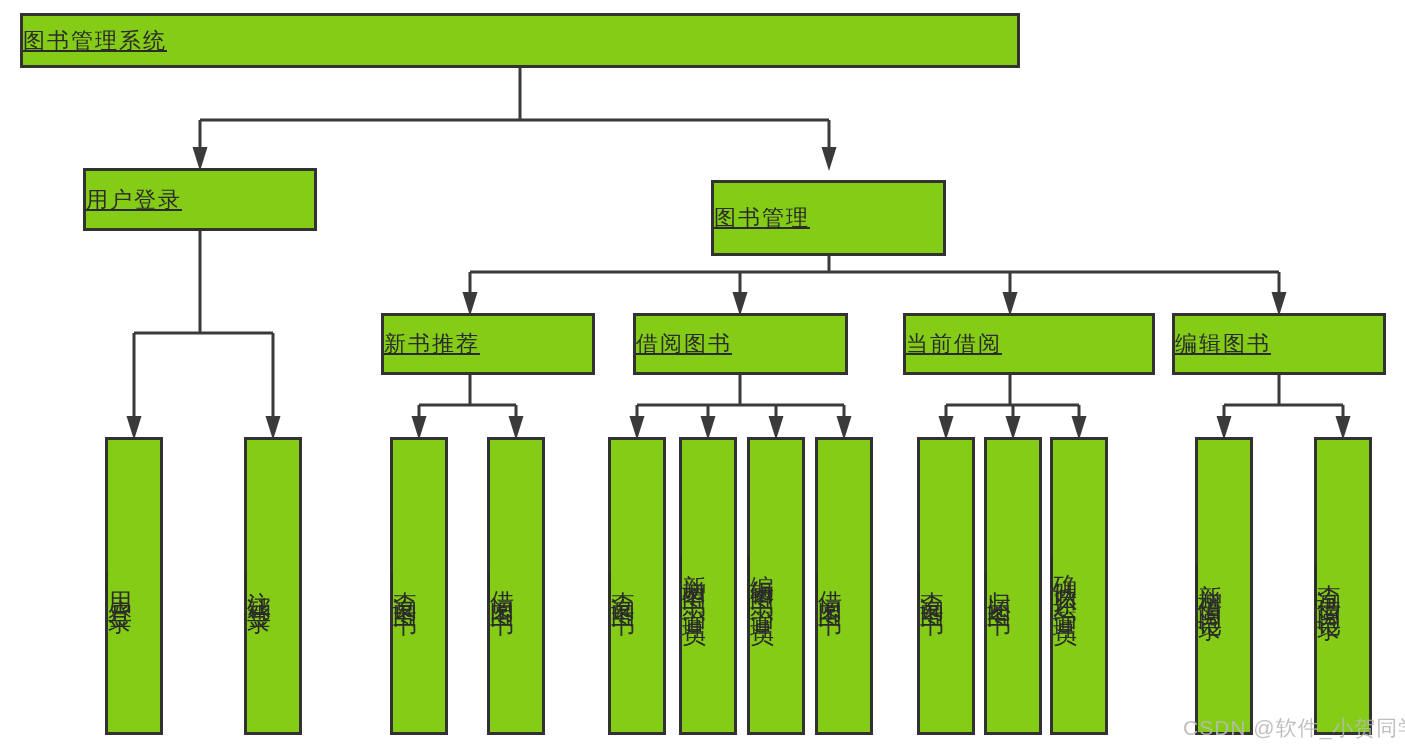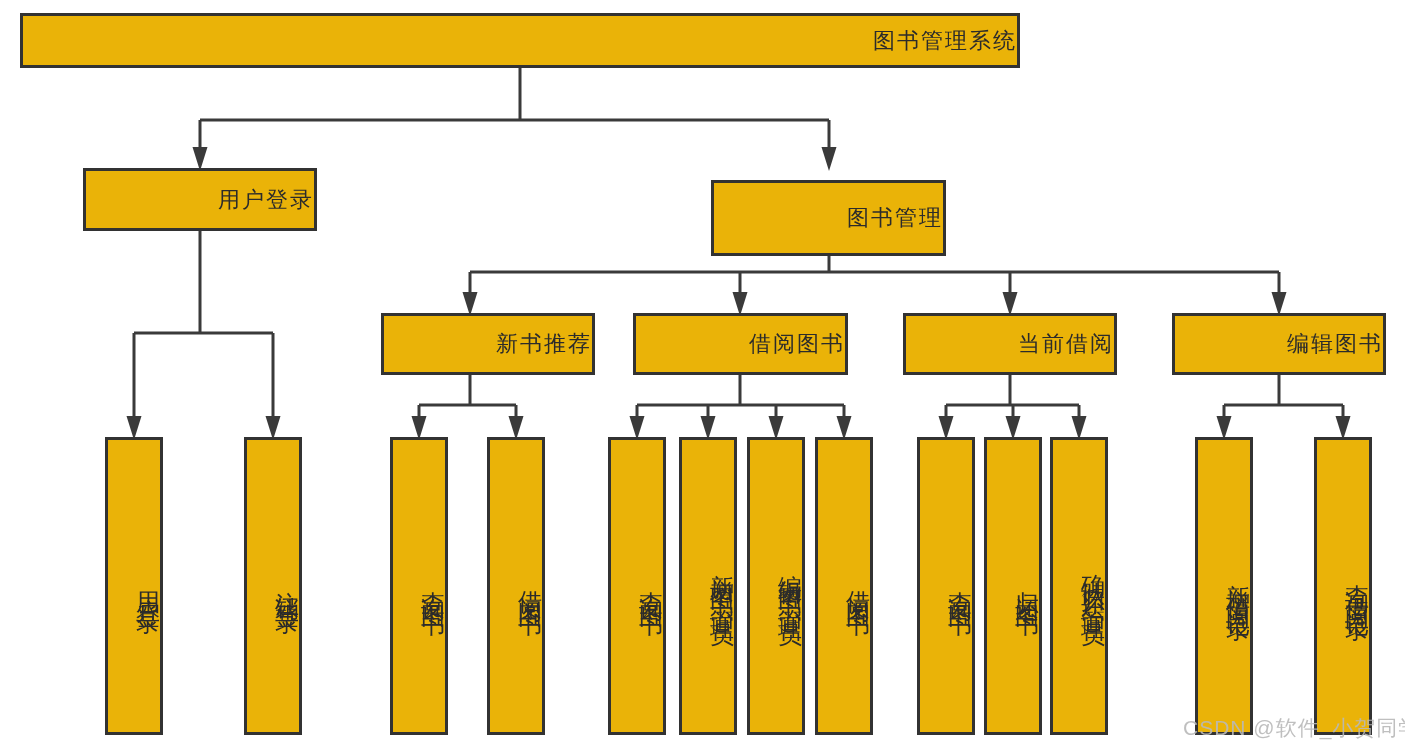--- a/index.html
+++ b/index.html
@@ -7,24 +7,24 @@
   }
   html,body{margin:0;padding:0;background:#fff;}
   #canvas{
     position:relative; width:1405px; height:747px; background:var(--bg);
     font-family:"Liberation Sans", sans-serif; color:var(--text); overflow:hidden;
   }
   #wires{position:absolute;left:0;top:0;width:1405px;height:747px;}
   .ln{stroke:var(--line);stroke-width:3;fill:none;}
   .ar{fill:var(--line);stroke:none;}
   .node{
-    position:absolute; box-sizing:border-box; background:#eab308;
+    position:absolute; box-sizing:border-box; background:#84cc16;
     border:3px solid var(--border);
-    display:flex; align-items:center; justify-content:flex-end;
-    text-align:center; z-index:2;
+    display:flex; align-items:center; justify-content:flex-start;
+    text-align:center; z-index:2;text-decoration:underline;
   }
   .hlabel{font-size:22px; letter-spacing:2px; white-space:nowrap;}
   .vbox{width:58px; height:298px; top:437px;}
   .vlabel{
     writing-mode:vertical-rl; text-orientation:mixed;
     font-size:24px; letter-spacing:7px; line-height:1;
   }
   #watermark{
     position:absolute; left:1183px; top:714px; z-index:5;
     font-size:21px; color:var(--watermark); letter-spacing:1px;
@@ -84,21 +84,21 @@
   <div class="node" style="left:711px;top:180px;width:235px;height:76px">
     <span class="hlabel">图书管理</span>
   </div>
 
   <div class="node" style="left:381px;top:313px;width:214px;height:62px">
     <span class="hlabel">新书推荐</span>
   </div>
   <div class="node" style="left:633px;top:313px;width:215px;height:62px">
     <span class="hlabel">借阅图书</span>
   </div>
-  <div class="node" style="left:903px;top:313px;width:214px;height:62px">
+  <div class="node" style="left:903px;top:313px;width:252px;height:62px">
     <span class="hlabel">当前借阅</span>
   </div>
   <div class="node" style="left:1172px;top:313px;width:214px;height:62px">
     <span class="hlabel">编辑图书</span>
   </div>
 
   <div class="node vbox" style="left:105px">
     <span class="vlabel">用户登录</span>
   </div>
   <div class="node vbox" style="left:244px">

